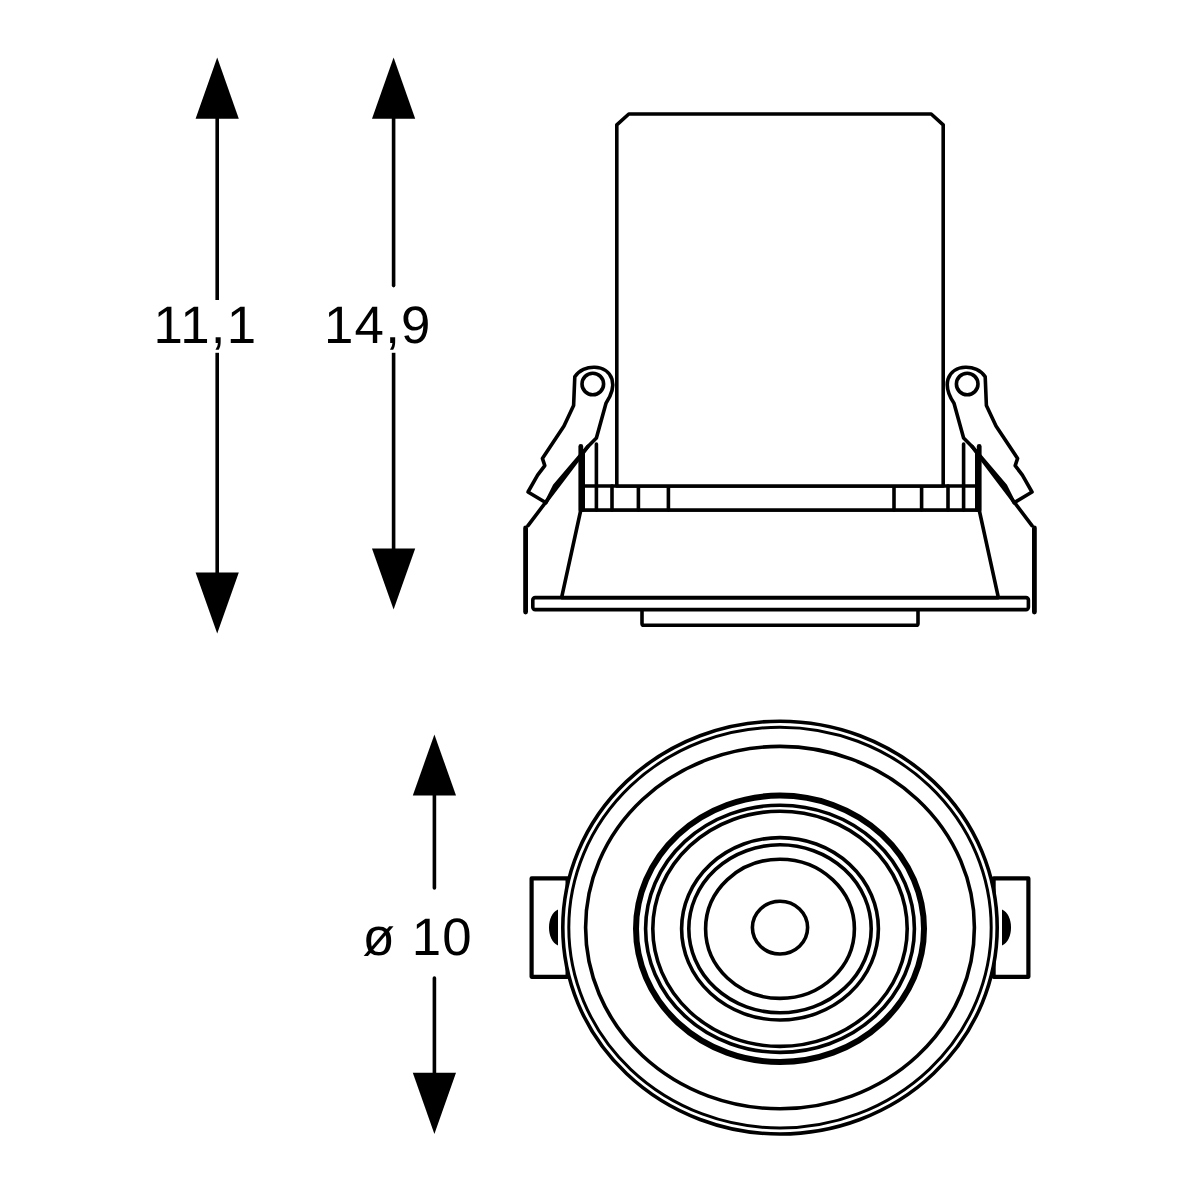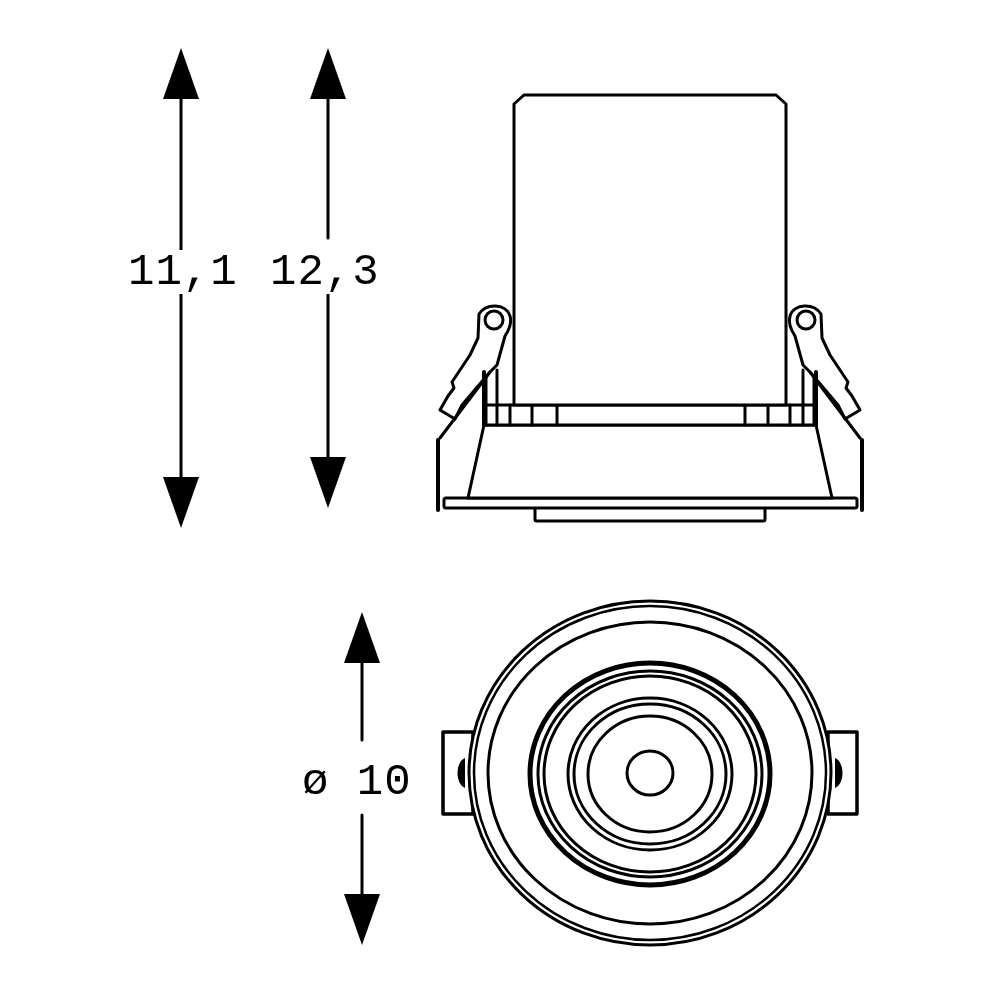--- a/index.html
+++ b/index.html
@@ -16,21 +16,21 @@
     }
     #drawing {
       position: absolute;
       left: 0;
       top: 0;
       width: 1000px;
       height: 1000px;
     }
     .dim-label {
       position: absolute;
-      font-family: Liberation Mono, monospace;
+      font-family: Liberation Sans, sans-serif;
       font-size: 44px;
       font-weight: 400;
       color: #000000;
       line-height: 1;
       white-space: nowrap;
       background: #ffffff;
       letter-spacing: 1px;
     }
     .stroke { fill: none; stroke: #000; stroke-linejoin: round; stroke-linecap: round; }
     .fillw { fill: #fff; stroke: #000; stroke-linejoin: round; }
@@ -134,14 +134,14 @@
 
     <ellipse class="stroke" cx="650" cy="774" rx="82" ry="76" stroke-width="3"></ellipse>
     <ellipse class="stroke" cx="650" cy="774" rx="76" ry="70" stroke-width="3"></ellipse>
     <ellipse class="stroke" cx="650" cy="774" rx="62" ry="58" stroke-width="3"></ellipse>
 
     <ellipse class="stroke" cx="650" cy="773" rx="23" ry="22" stroke-width="3"></ellipse>
   </g>
 </svg>
 
 <div class="dim-label" style="left:128px; top:250px;">11,1</div>
-<div class="dim-label" style="left:270px; top:250px;">12,3</div>
+<div class="dim-label" style="left:270px; top:250px;">14,9</div>
 <div class="dim-label" style="left:302px; top:760px;">ø 10</div>
 
 </body></html>

